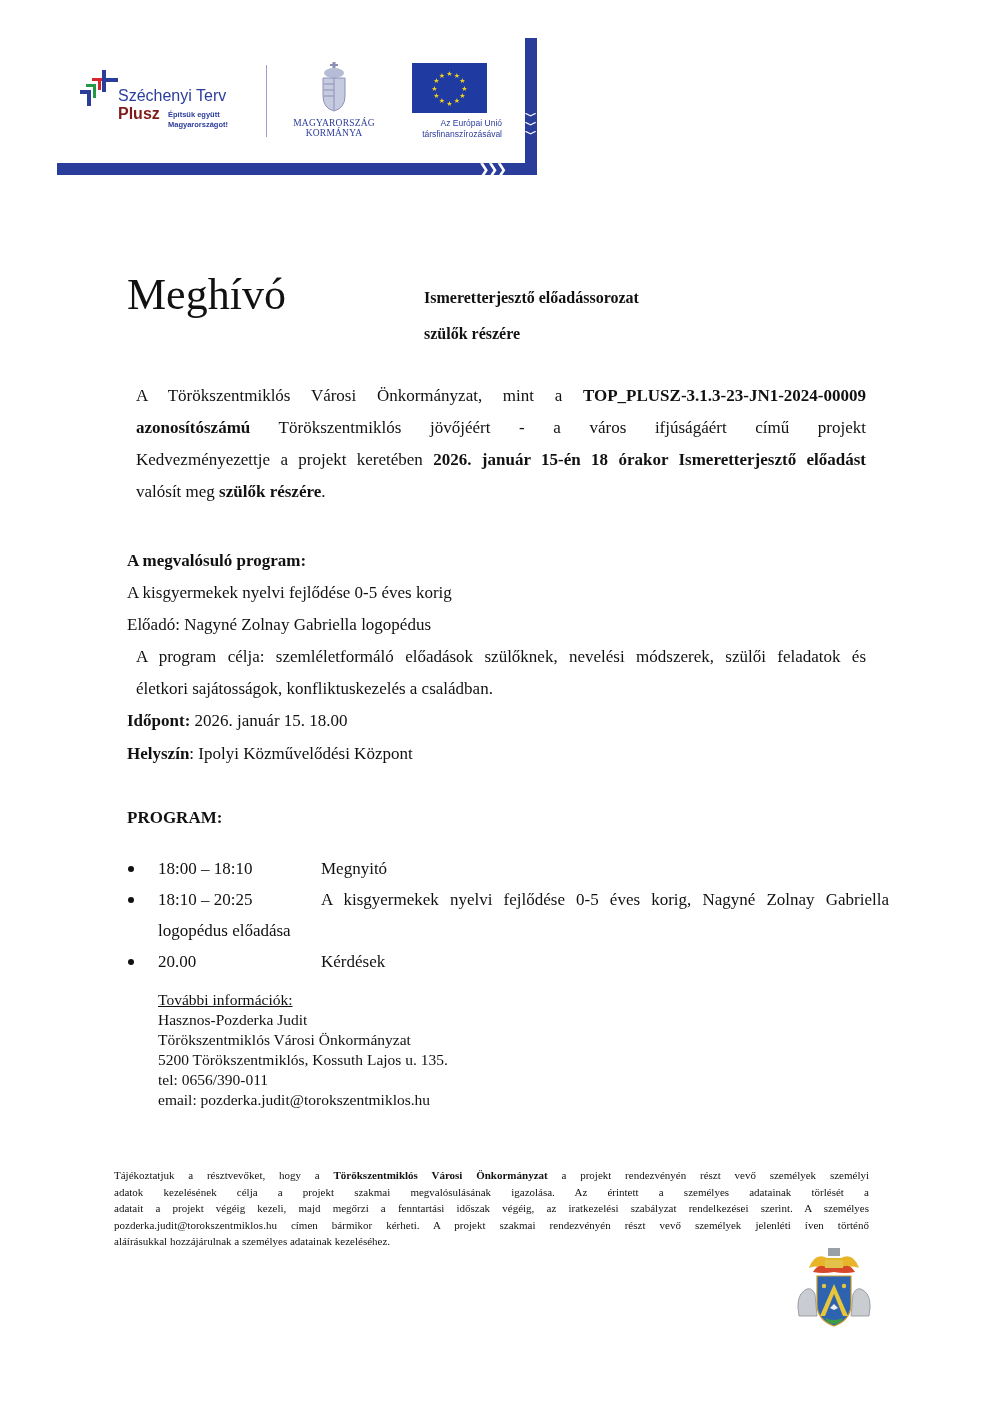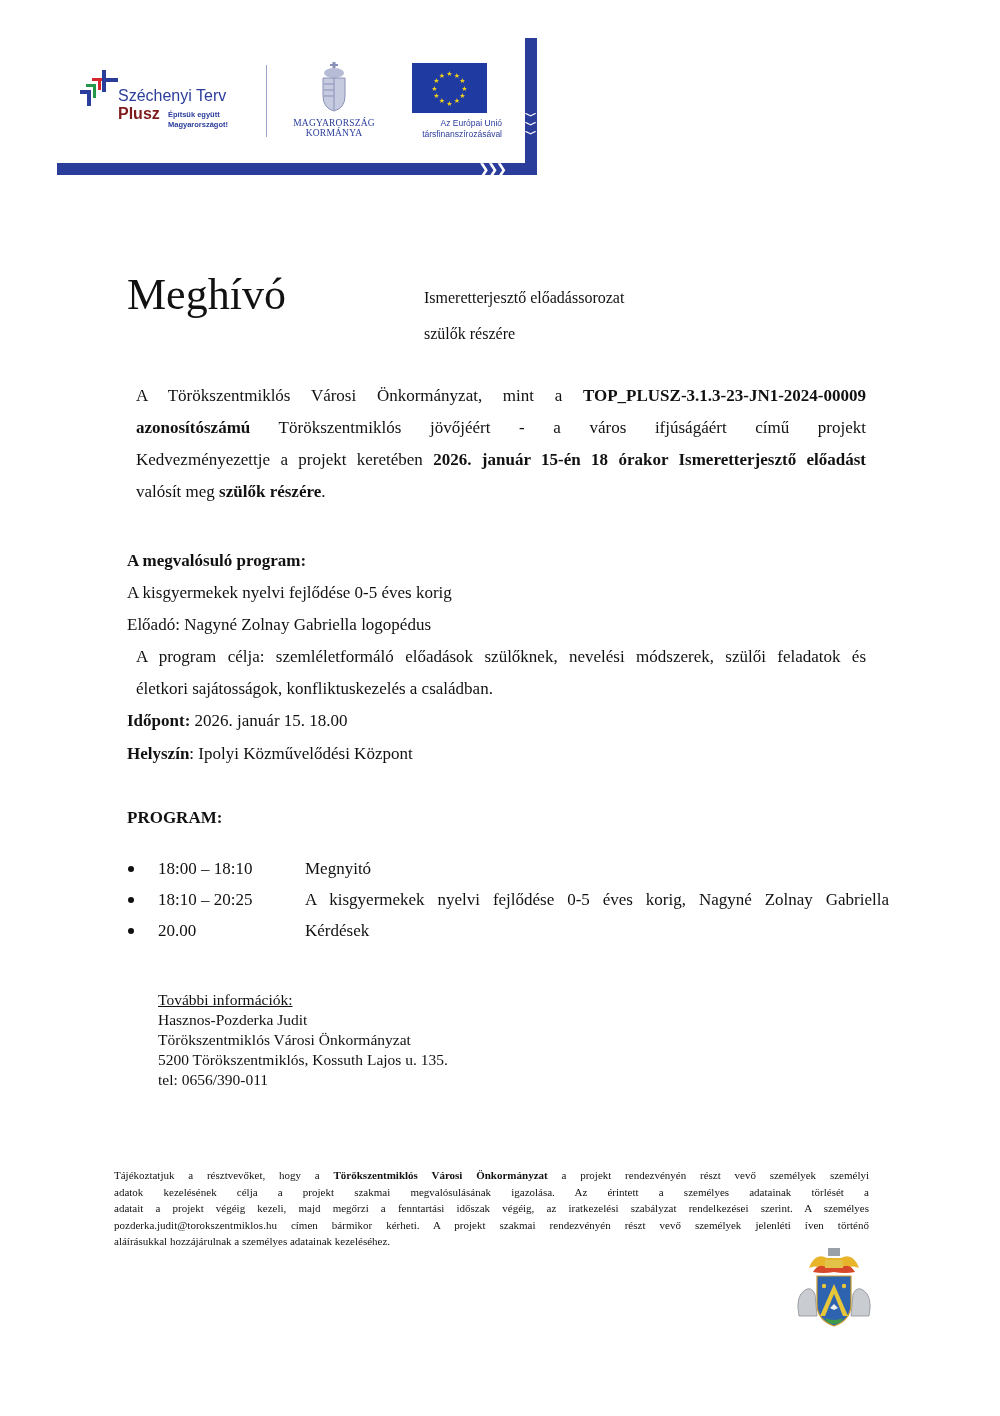--- a/index.html
+++ b/index.html
@@ -15,33 +15,33 @@
   .sz-plusz { position: absolute; left: 118px; top: 105px; font-family: "Liberation Sans", sans-serif; font-weight: bold; color: #7f1d1d; font-size: 16px; }
   .sz-slogan { position: absolute; left: 168px; top: 110px; font-family: "Liberation Sans", sans-serif; font-weight: bold; color: #2b3d9b; font-size: 7.5px; line-height: 10px; }
   .divider-v { position: absolute; left: 266px; top: 65px; width: 1px; height: 72px; background: #9aa0c8; }
   .hu-coat { position: absolute; left: 318px; top: 62px; width: 32px; height: 50px; }
   .hu-text { position: absolute; left: 286px; top: 118px; width: 96px; text-align: center; font-family: "Liberation Serif", serif; color: #2b3d9b; font-size: 9.5px; line-height: 10px; letter-spacing: 0.2px; }
   .eu-flag { position: absolute; left: 412px; top: 63px; width: 75px; height: 50px; background: #1f3aa0; }
   .eu-text { position: absolute; left: 398px; top: 118px; width: 104px; text-align: right; font-family: "Liberation Sans", sans-serif; color: #2b3d9b; font-size: 8.5px; line-height: 11px; }
 
   
   .title { position: absolute; left: 127px; top: 270px; font-size: 44px; line-height: 50px; }
-  .subtitle { position: absolute; left: 424px; top: 280px; font-weight: normal; font-size: 16px; line-height: 36px; }
+  .subtitle { position: absolute; left: 424px; top: 280px; font-weight: bold; font-size: 16px; line-height: 36px; }
 
   .para { position: absolute; left: 136px; width: 730px; font-size: 17px; line-height: 32px; text-align: justify; }
   .para .line { display: block; text-align: justify; text-align-last: justify; }
   .para .line.last { text-align-last: left; }
 
   .line-block { position: absolute; left: 127px; font-size: 17px; line-height: 32px; white-space: nowrap; }
 
   .bullets { position: absolute; left: 127px; top: 853px; width: 762px; font-size: 17px; }
   .bullet-row { position: relative; height: 31px; line-height: 31px; }
   .bullet-dot { position: absolute; left: 0; width: 8px; height: 8px; top: 12px; border-radius: 50%; background: #111; transform: scale(0.75); }
   .bullet-time { position: absolute; left: 31px; white-space: nowrap; }
-  .bullet-desc { position: absolute; left: 178px; white-space: nowrap; }
+  .bullet-desc { position: absolute; left: 194px; white-space: nowrap; }
   .bullet-desc.wide { right: 0; text-align: justify; text-align-last: justify; }
   .bullet-cont { position: absolute; left: 31px; white-space: nowrap; }
 
   .info { position: absolute; left: 158px; top: 990px; font-size: 15.5px; line-height: 20px; }
   .info .u { text-decoration: underline; }
 
   .notice { position: absolute; left: 114px; top: 1167px; width: 755px; font-size: 11px; line-height: 16.5px; }
   .notice .line { display: block; text-align: justify; text-align-last: justify; white-space: nowrap; }
   .notice .line.last { text-align-last: left; }
 
@@ -147,32 +147,36 @@
     <span class="bullet-dot"></span>
     <span class="bullet-time">18:00 – 18:10</span>
     <span class="bullet-desc">Megnyitó</span>
   </div>
   <div class="bullet-row">
     <span class="bullet-dot"></span>
     <span class="bullet-time">18:10 – 20:25</span>
     <span class="bullet-desc wide">A kisgyermekek nyelvi fejlődése 0-5 éves korig,  Nagyné Zolnay Gabriella</span>
   </div>
   <div class="bullet-row">
+    <span class="bullet-cont">logopédus előadása</span>
+  </div>
+  <div class="bullet-row">
     <span class="bullet-dot"></span>
     <span class="bullet-time">20.00</span>
     <span class="bullet-desc">Kérdések</span>
   </div>
 </div>
 
 <div class="info">
   <div class="u">További információk:</div>
   <div>Hasznos-Pozderka Judit</div>
   <div>Törökszentmiklós Városi Önkormányzat</div>
   <div>5200 Törökszentmiklós, Kossuth Lajos u. 135.</div>
   <div>tel: 0656/390-011</div>
+  <div>email: pozderka.judit@torokszentmiklos.hu</div>
 </div>
 
 <div class="notice">
   <span class="line"><span>Tájékoztatjuk a résztvevőket, hogy a </span><b>Törökszentmiklós Városi Önkormányzat</b><span> a projekt rendezvényén részt vevő személyek személyi</span></span>
   <span class="line">adatok kezelésének célja a projekt szakmai megvalósulásának igazolása. Az érintett a személyes adatainak törlését a</span>
   <span class="line">adatait a projekt végéig kezeli, majd megőrzi a fenntartási időszak végéig, az iratkezelési szabályzat rendelkezései szerint. A személyes</span>
   <span class="line">pozderka.judit@torokszentmiklos.hu címen bármikor kérheti. A projekt szakmai rendezvényén részt vevő személyek jelenléti íven történő</span>
   <span class="line last">aláírásukkal hozzájárulnak a személyes adatainak kezeléséhez.</span>
 </div>
 

